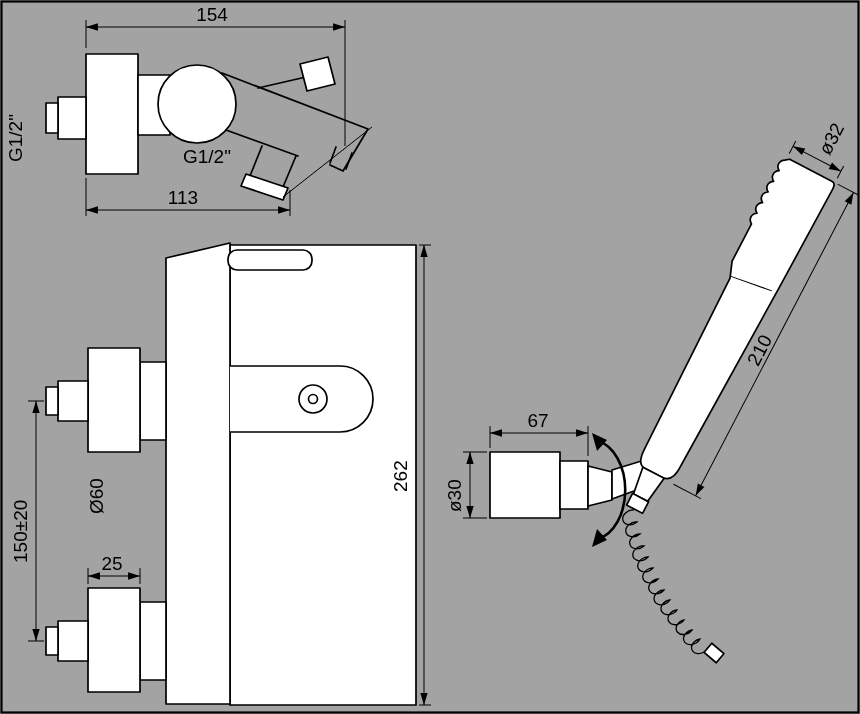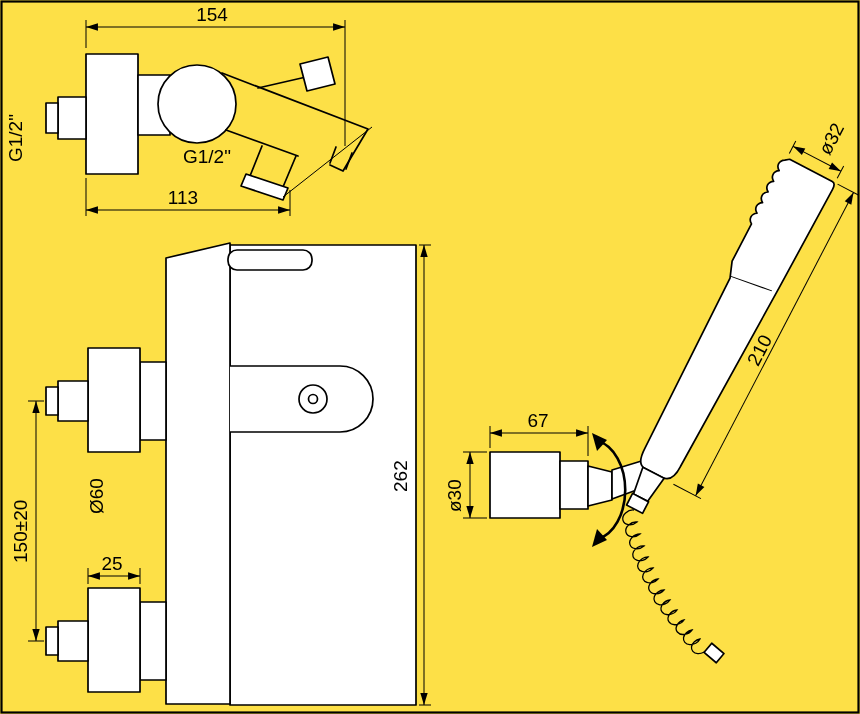--- a/index.html
+++ b/index.html
@@ -1,16 +1,16 @@
 <!DOCTYPE html>
 <html><head>
 <meta charset="utf-8">
 <style>
   html,body{margin:0;padding:0;background:#ffffff;}
-  .sheet{width:860px;height:714px;background:#fde047;position:relative;overflow:hidden;}
+  .sheet{width:860px;height:714px;background:#a3a3a3;position:relative;overflow:hidden;}
   svg{display:block;}
   text{font-family:"Liberation Sans",sans-serif;font-size:19px;fill:#000;}
   .obj{fill:none;stroke:#000;stroke-width:1.7;stroke-linejoin:round;stroke-linecap:round;}
   .objw{fill:#fff;stroke:#000;stroke-width:1.7;stroke-linejoin:round;}
   .thin{fill:none;stroke:#000;stroke-width:1;}
   .dim{stroke:#000;stroke-width:1;fill:none;}
   .ext{stroke:#000;stroke-width:1;fill:none;}
   .boldarrow{fill:none;stroke:#000;stroke-width:2.6;}
 </style>
 </head>

